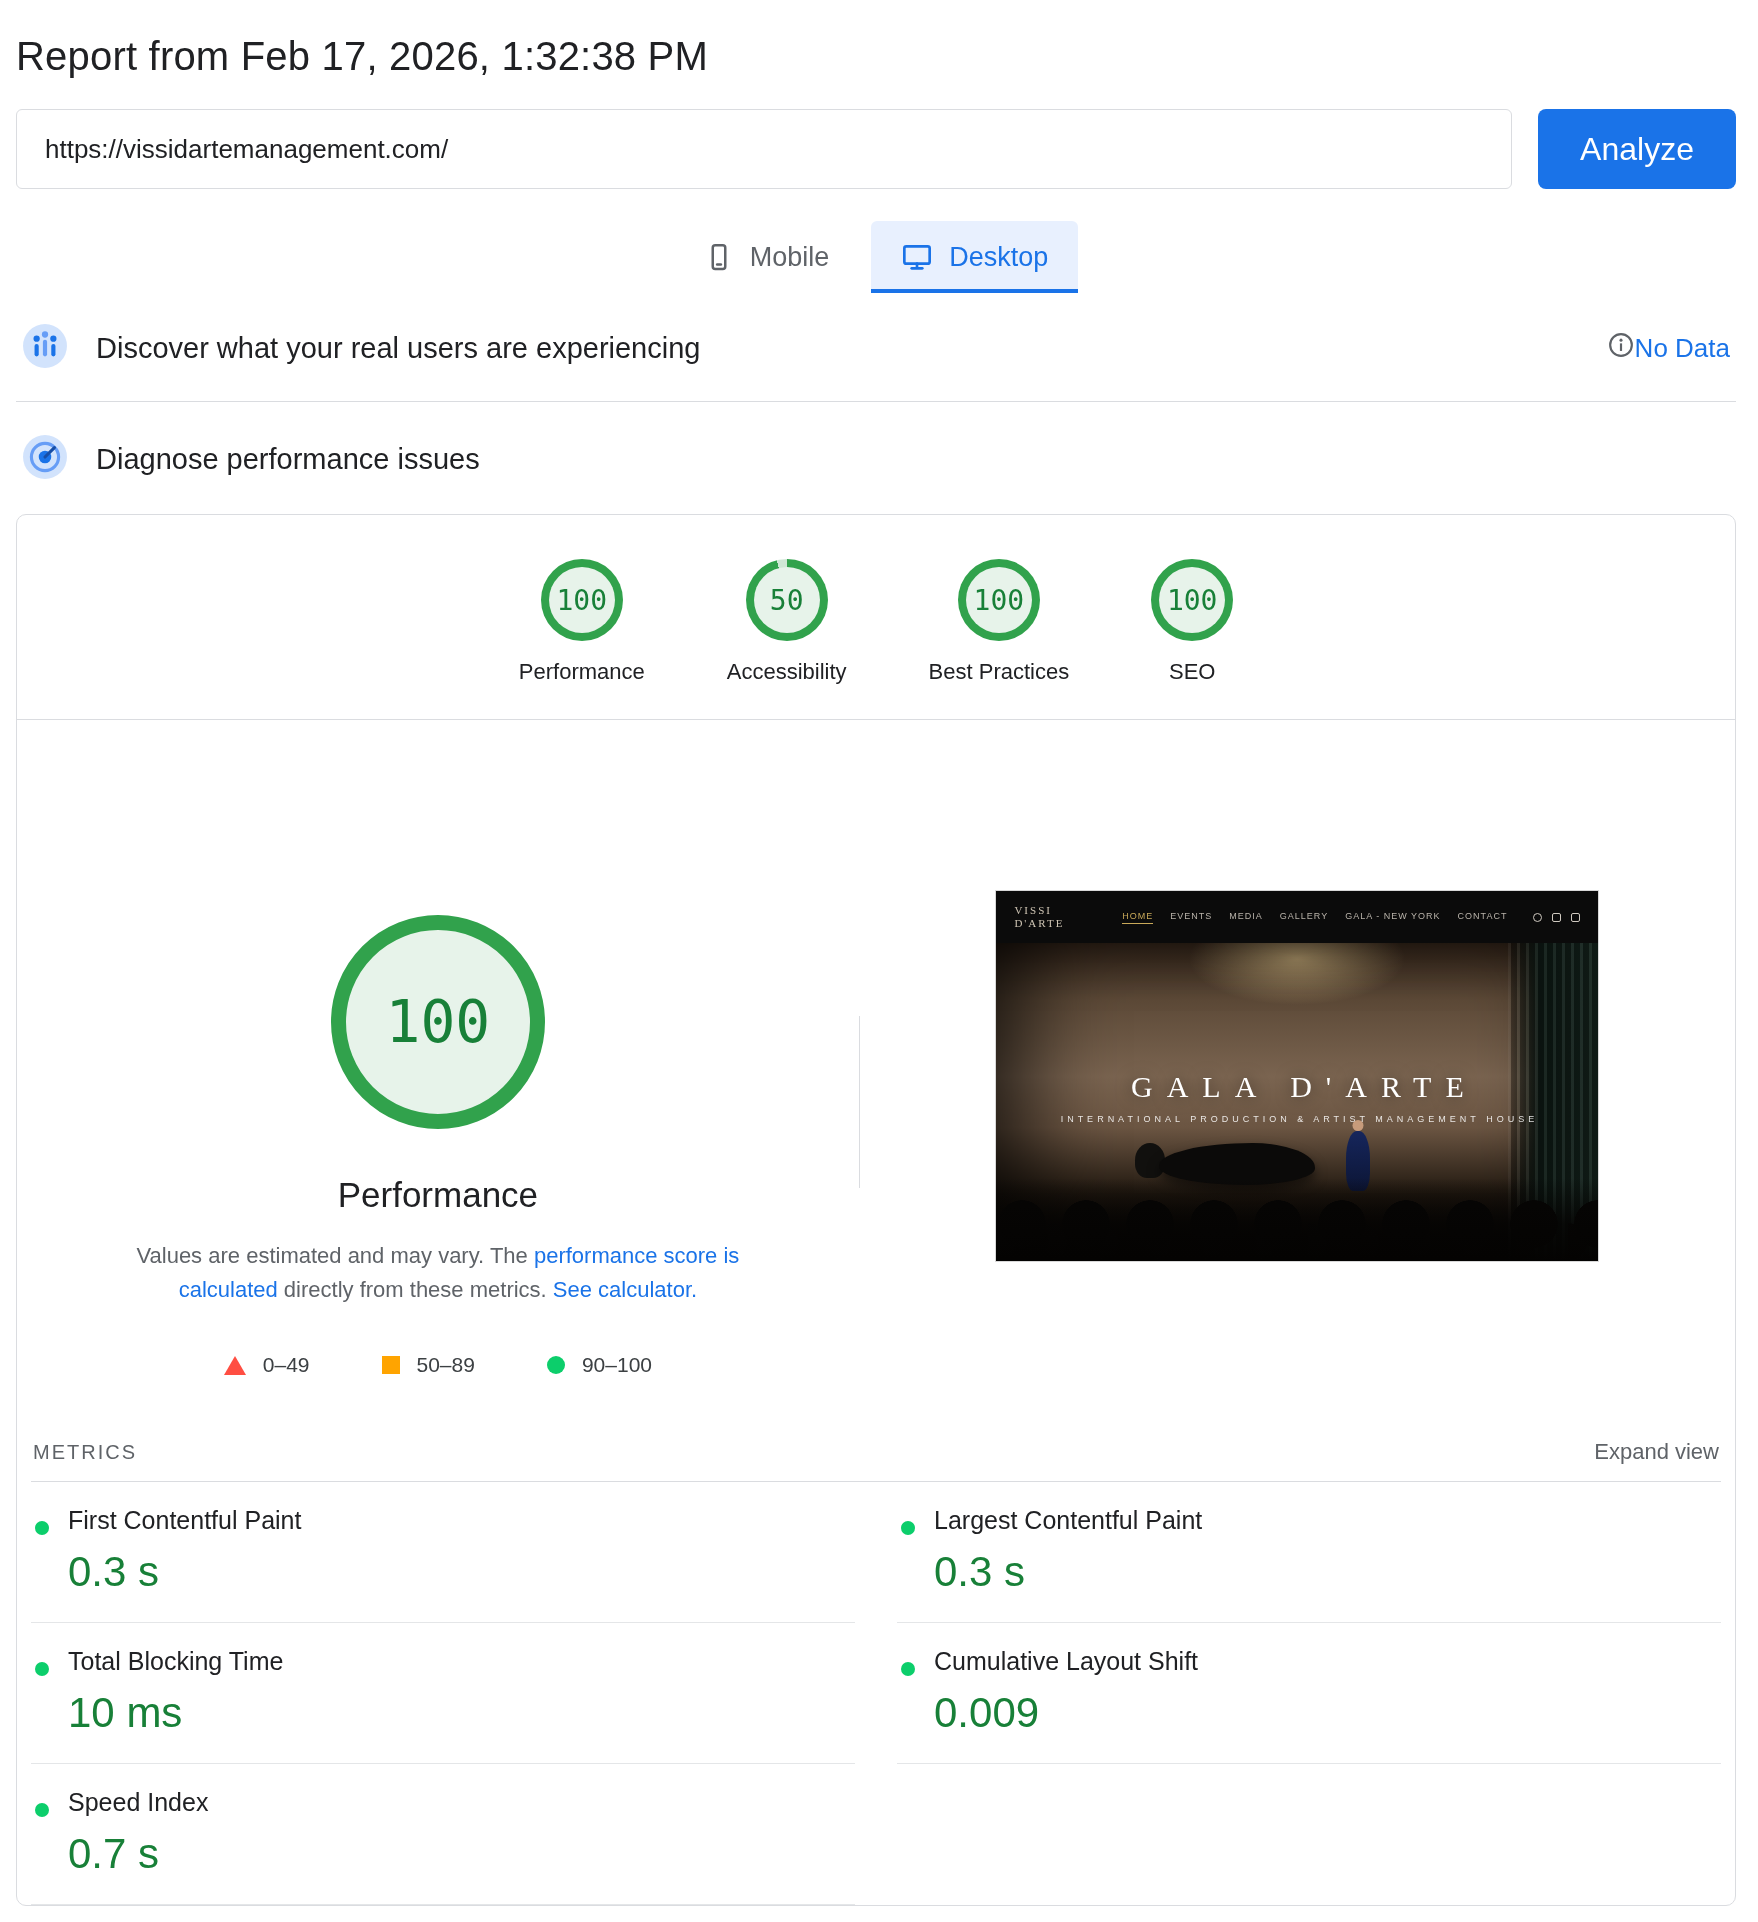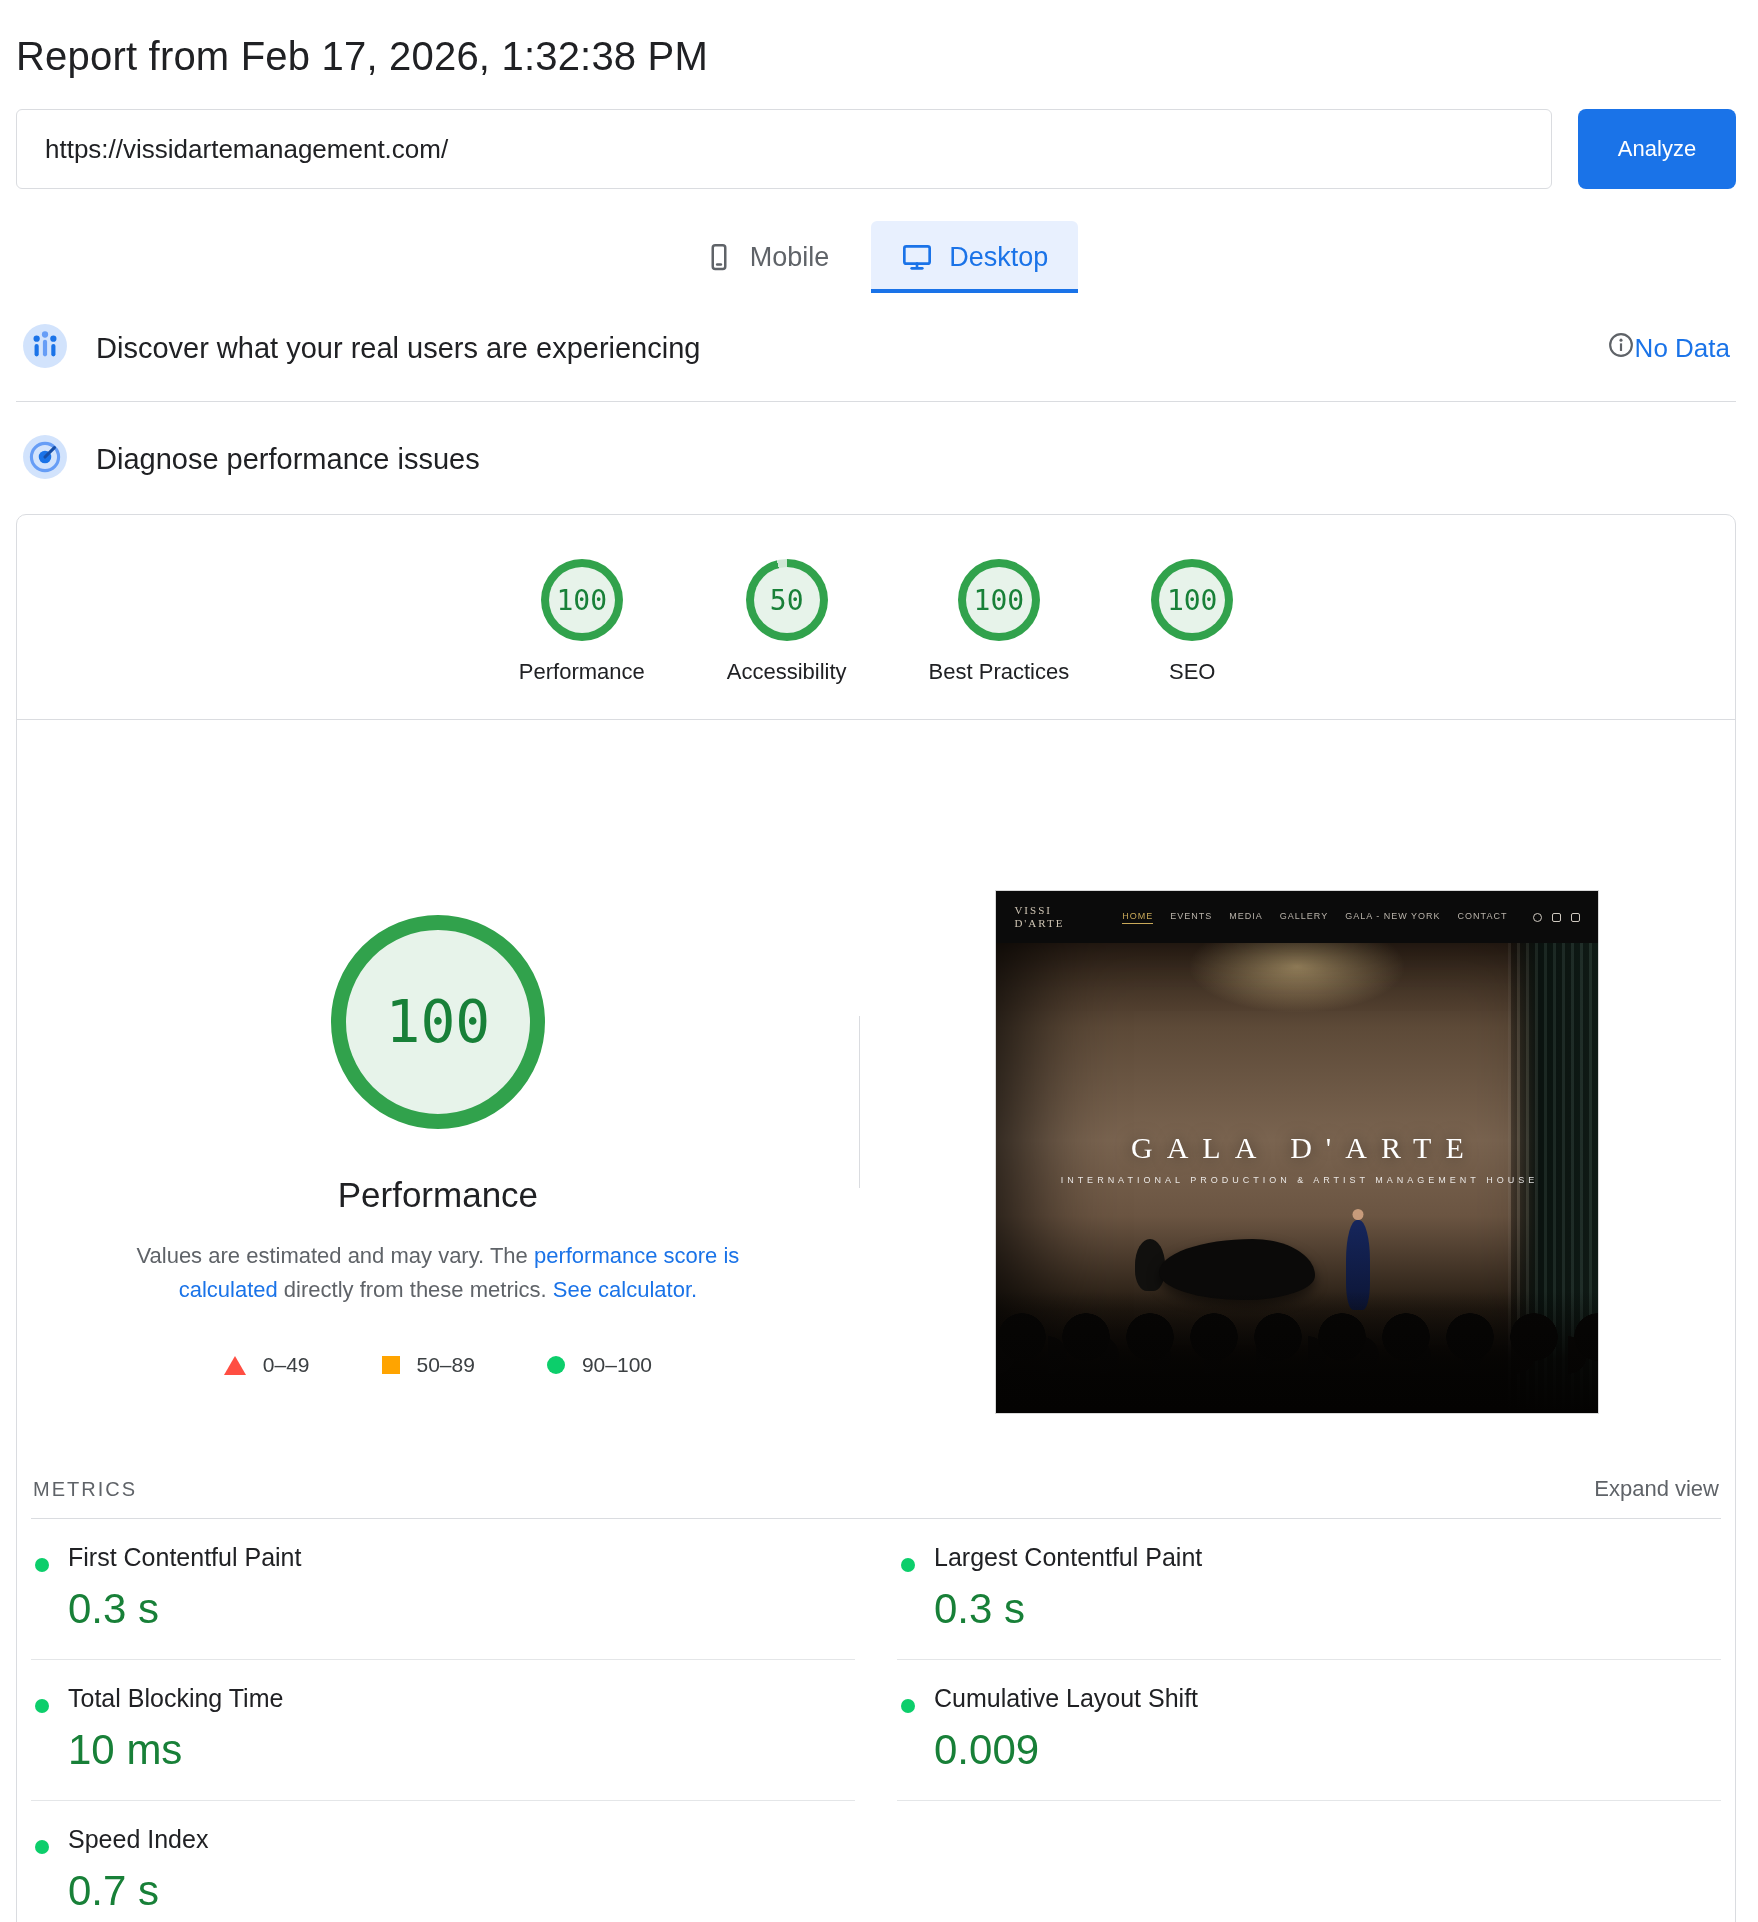--- a/index.html
+++ b/index.html
@@ -10,22 +10,22 @@
   *{box-sizing:border-box;margin:0;padding:0;}
   html,body{width:1758px;height:1922px;overflow:hidden;background:#fff;
     font-family:"Liberation Sans",sans-serif;color:var(--text);}
   .page{padding:0 22px 0 16px;}
 
   h1.report-title{font-size:40px;font-weight:500;color:#202124;margin:34px 0 30px;letter-spacing:.2px;}
 
   .url-row{display:flex;gap:26px;}
   .url-input{flex:1;height:80px;border:1px solid var(--divider);border-radius:6px;
     font-size:26px;color:#202124;padding:0 28px;font-family:"Liberation Sans",sans-serif;outline:none;}
-  .analyze-btn{width:158px;height:80px;background:var(--blue);color:#fff;border:none;
-    border-radius:8px;font-size:22px;font-weight:500;font-family:"Liberation Sans",sans-serif;cursor:pointer;}
+  .analyze-btn{width:198px;height:80px;background:var(--blue);color:#fff;border:none;
+    border-radius:8px;font-size:32px;font-weight:500;font-family:"Liberation Sans",sans-serif;cursor:pointer;}
 
   .tabs{display:flex;justify-content:center;gap:12px;margin-top:32px;}
   .tab{display:flex;align-items:center;gap:16px;padding:20px 30px 16px;font-size:27px;font-weight:500;
     color:var(--gray);border-bottom:4px solid transparent;cursor:pointer;}
   .tab svg{display:block;}
   .tab.active{color:var(--blue);background:#e8f0fe;border-bottom-color:var(--blue);border-radius:6px 6px 0 0;}
 
   .section-row{display:flex;align-items:center;gap:28px;padding:30px 6px 28px;}
   .section-row.lab{padding-top:32px;padding-bottom:26px;}
   .section-title{font-size:29px;font-weight:500;color:#202124;}
@@ -56,21 +56,21 @@
   .gauge-desc{margin-top:24px;max-width:650px;text-align:center;font-size:22px;line-height:1.55;color:var(--gray);}
   .gauge-desc a{color:var(--blue);text-decoration:none;cursor:pointer;}
 
   .legend{display:flex;gap:72px;margin-top:46px;align-items:center;}
   .legend-item{display:flex;align-items:center;gap:17px;font-size:21px;color:#3c4043;}
   .lg-triangle{width:0;height:0;border-left:11px solid transparent;border-right:11px solid transparent;border-bottom:19px solid #ff4e42;}
   .lg-square{width:18px;height:18px;background:#ffa400;}
   .lg-circle{width:18px;height:18px;border-radius:50%;background:#0cce6b;}
 
   
-  .shot{width:604px;height:524px;border:1px solid #d8d8d8;display:flex;flex-direction:column;background:#000;}
+  .shot{width:604px;height:372px;border:1px solid #d8d8d8;display:flex;flex-direction:column;background:#000;}
   .shot-nav{height:52px;background:#0b0b0b;display:flex;align-items:center;padding:0 18px;flex:none;}
   .shot-logo{display:flex;flex-direction:column;line-height:1.15;font-family:"Liberation Serif",serif;
     font-size:11px;letter-spacing:2px;color:#cfc5b4;}
   .shot-links{margin-left:auto;display:flex;gap:17px;font-size:9px;letter-spacing:1px;color:#b9b3aa;}
   .shot-link.active{color:#c9a959;border-bottom:1px solid #c9a959;padding-bottom:2px;}
   .shot-social{margin-left:26px;display:flex;gap:10px;align-items:center;}
   .shot-social span{width:9px;height:9px;border:1px solid #cfc9c0;display:block;}
   .shot-social .rnd{border-radius:50%;}
   .shot-social .sq{border-radius:2px;}
 

